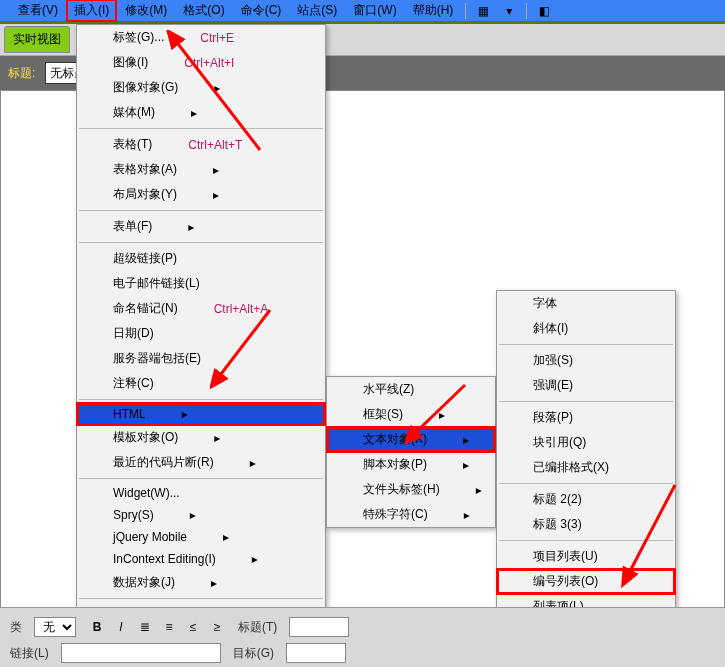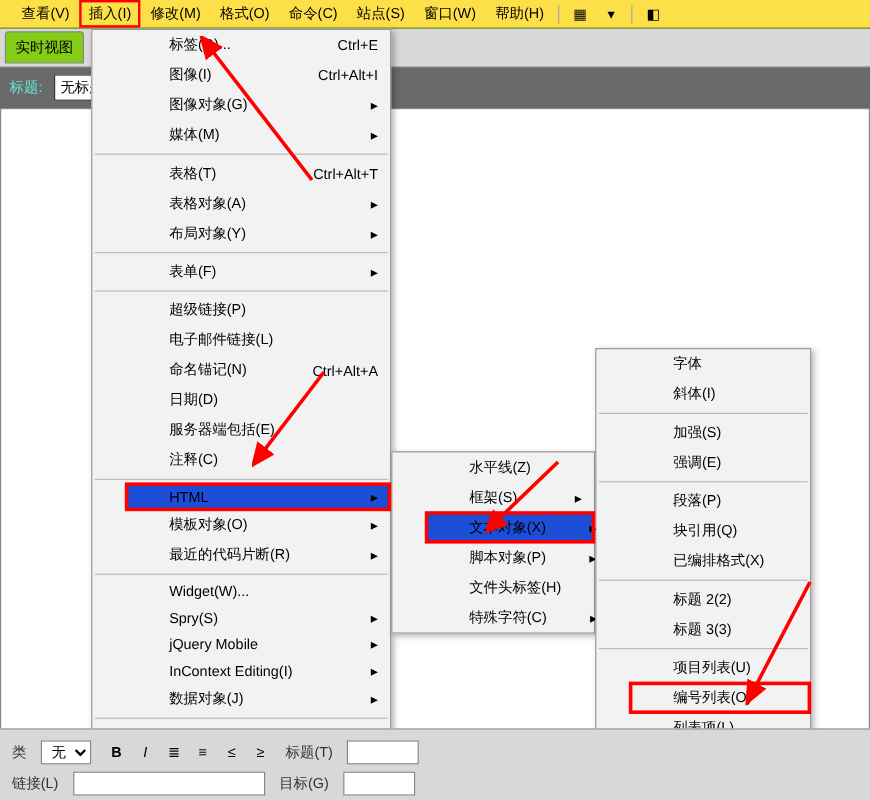--- a/index.html
+++ b/index.html
@@ -1,39 +1,39 @@
 <!DOCTYPE html>
 <html><head>
 <meta charset="utf-8">
 <style>
   * { margin: 0; padding: 0; box-sizing: border-box; font-family: "Microsoft YaHei", "SimSun", sans-serif; font-size: 12px; }
   body { background: #fff; width: 725px; height: 667px; overflow: hidden; position: relative; }
-  .menubar { background: #fde047; height: 24px; display: flex; align-items: center; border-bottom: 1px solid #4d7c0f; padding-left: 10px; }
+  .menubar { background: #3b82f6; height: 24px; display: flex; align-items: center; border-bottom: 3px solid #4d7c0f; padding-left: 10px; }
   .menubar .m-item { padding: 3px 8px; cursor: default; }
   .menubar .m-item.hi { border: 2px solid red; padding: 1px 6px; }
   .menubar .sep { width: 1px; height: 16px; background: #aaa; margin: 0 4px; }
   .menubar .icon { width: 18px; height: 18px; margin: 0 4px; display: inline-flex; align-items: center; justify-content: center; }
   .toolbar2 { background: #d8d8d8; height: 32px; display: flex; align-items: center; padding-left: 4px; border-bottom: 1px solid #aaa; }
   .toolbar2 .tab { background: #84cc16; border: 1px solid #888; padding: 4px 8px; margin-right: 2px; border-radius: 3px 3px 0 0; }
   .titlebar { background: #6a6a6a; height: 34px; display: flex; align-items: center; padding-left: 8px; gap: 10px; }
-  .titlebar .lbl { color: #5eead4; }
+  .titlebar .lbl { color: #fde047; }
   .titlebar input { height: 22px; width: 120px; background: #fff; border: 1px solid #333; padding: 0 4px; }
   .editor { background: #fff; height: 560px; border: 1px solid #888; margin: 0; }
   .bottombar { position: absolute; bottom: 0; left: 0; right: 0; height: 60px; background: #d8d8d8; border-top: 1px solid #999; padding: 6px 10px; }
   .bottombar .row { display: flex; align-items: center; gap: 12px; height: 26px; }
   .bottombar .lbl { color: #333; }
   .bottombar select, .bottombar input { height: 20px; border: 1px solid #888; background: #fff; padding: 0 4px; }
   .bottombar .btns { display: flex; gap: 6px; }
   .bottombar .fmt-btn { width: 18px; height: 18px; display: inline-flex; align-items: center; justify-content: center; }
 
   .dropdown { position: absolute; background: #f2f2f2; border: 1px solid #999; box-shadow: 2px 2px 5px rgba(0,0,0,.3); }
-  .dropdown .item { display: flex; align-items: center; justify-content: space-between; padding: 4px 10px 4px 36px; white-space: nowrap; min-height: 22px; margin-left: 28px; }
+  .dropdown .item { display: flex; align-items: center; justify-content: flex-start; padding: 4px 10px 4px 36px; white-space: nowrap; min-height: 22px; }
   .dropdown .item.hl { background: #1d4ed8; }
   .dropdown .item.boxed { outline: 3px solid red; outline-offset: -2px; position: relative; z-index: 2; }
-  .dropdown .item .shortcut { color: #000000; margin-left: 36px; }
+  .dropdown .item .shortcut { color: #be185d; margin-left: 36px; }
   .dropdown .item .arrow { margin-left: 36px; }
   .dropdown hr { border: none; border-top: 1px solid #bbb; margin: 3px 2px; }
 
   .dd-main { top: 24px; left: 76px; width: 250px; }
   .dd-sub1 { top: 376px; left: 326px; width: 170px; }
   .dd-sub2 { top: 290px; left: 496px; width: 180px; }
 
   svg.arrow-red { position: absolute; pointer-events: none; z-index: 50; }
 </style>
 </head>

